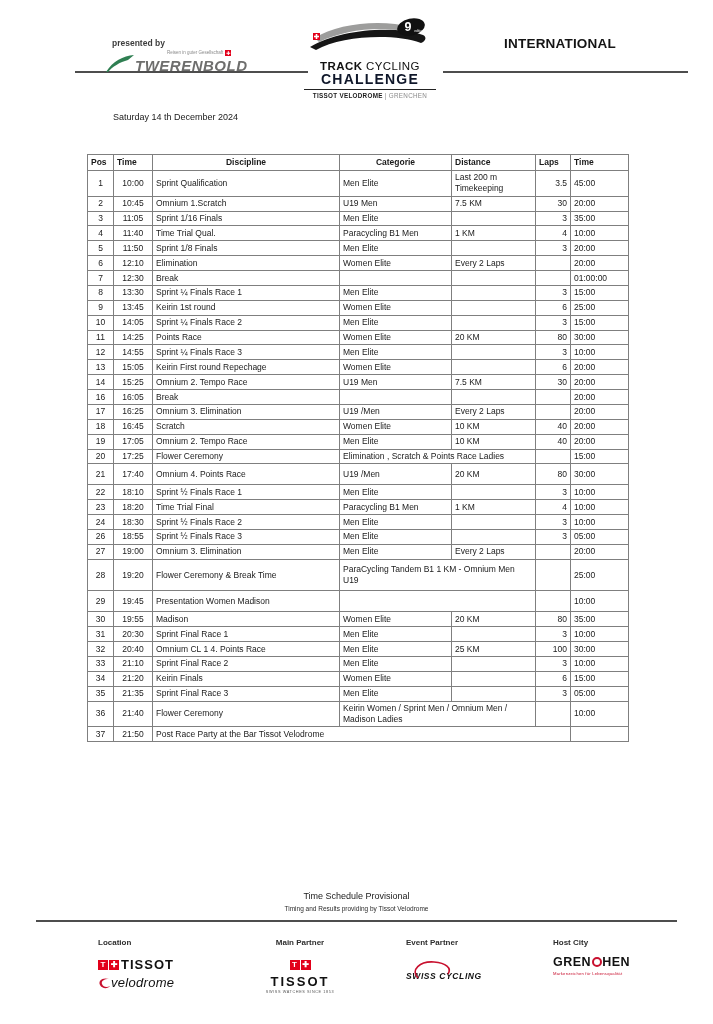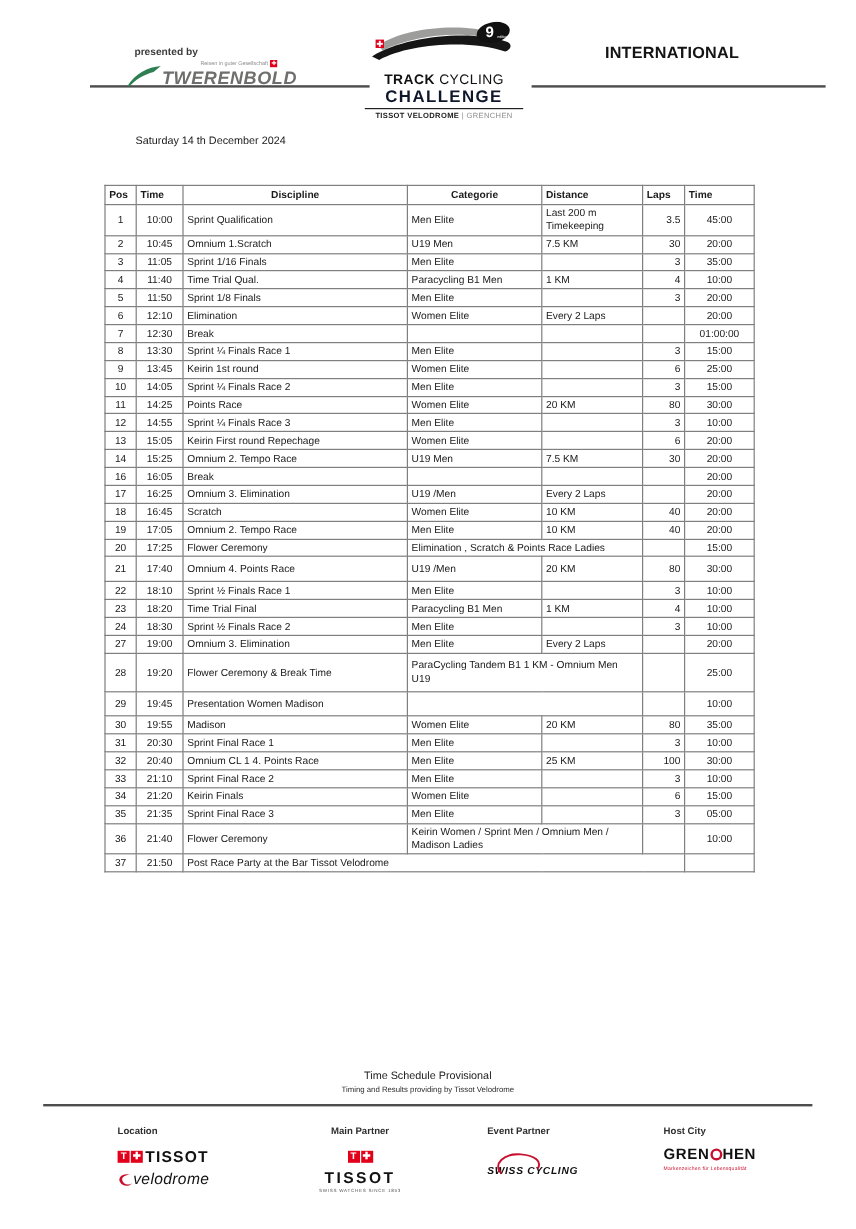--- a/index.html
+++ b/index.html
@@ -27,21 +27,21 @@
   .date{position:absolute;left:113px;top:112px;font-size:9px;color:#1a1a1a}
 
   
   table.sched{position:absolute;left:87px;top:154px;width:541px;border-collapse:collapse;table-layout:fixed;font-size:8.5px;color:#1a1a1a}
   .sched th,.sched td{border:1px solid #7f7f7f;padding:1.5px 3px;vertical-align:middle;line-height:1.28;overflow:hidden}
   .sched th{font-weight:bold;text-align:center;padding-top:2px;padding-bottom:2px}
   .sched th.center{text-align:left}
   .c-pos{text-align:center}
   .c-time{text-align:center}
   .c-laps{text-align:right}
-  .c-dur{text-align:center}
+  .c-dur{text-align:left}
   .c-dist{white-space:pre-line}
   tr.tall td{padding-top:4.5px;padding-bottom:4.5px}
 
   
   .note1{position:absolute;left:0;top:891px;width:713px;text-align:center;font-size:9px;color:#1a1a1a}
   .note2{position:absolute;left:0;top:905px;width:713px;text-align:center;font-size:6.5px;color:#2b2b2b}
 
   
   .partner{position:absolute;top:938px;width:130px}
   .p-label{font-size:8px;font-weight:bold;color:#2e2e2e;margin-bottom:8px}
@@ -325,20 +325,29 @@
         <tr>
           <td class="c-pos">24</td>
           <td class="c-time">18:30</td>
           <td class="c-disc">Sprint ½ Finals Race 2</td>
           <td class="c-cat">Men Elite</td>
           <td class="c-dist"></td>
           <td class="c-laps">3</td>
           <td class="c-dur">10:00</td>
         </tr>
         <tr>
+          <td class="c-pos">26</td>
+          <td class="c-time">18:55</td>
+          <td class="c-disc">Sprint ½ Finals Race 3</td>
+          <td class="c-cat">Men Elite</td>
+          <td class="c-dist"></td>
+          <td class="c-laps">3</td>
+          <td class="c-dur">05:00</td>
+        </tr>
+        <tr>
           <td class="c-pos">27</td>
           <td class="c-time">19:00</td>
           <td class="c-disc">Omnium   3. Elimination</td>
           <td class="c-cat">Men Elite</td>
           <td class="c-dist">Every 2 Laps</td>
           <td class="c-laps"></td>
           <td class="c-dur">20:00</td>
         </tr>
         <tr class="tall">
           <td class="c-pos">28</td>

